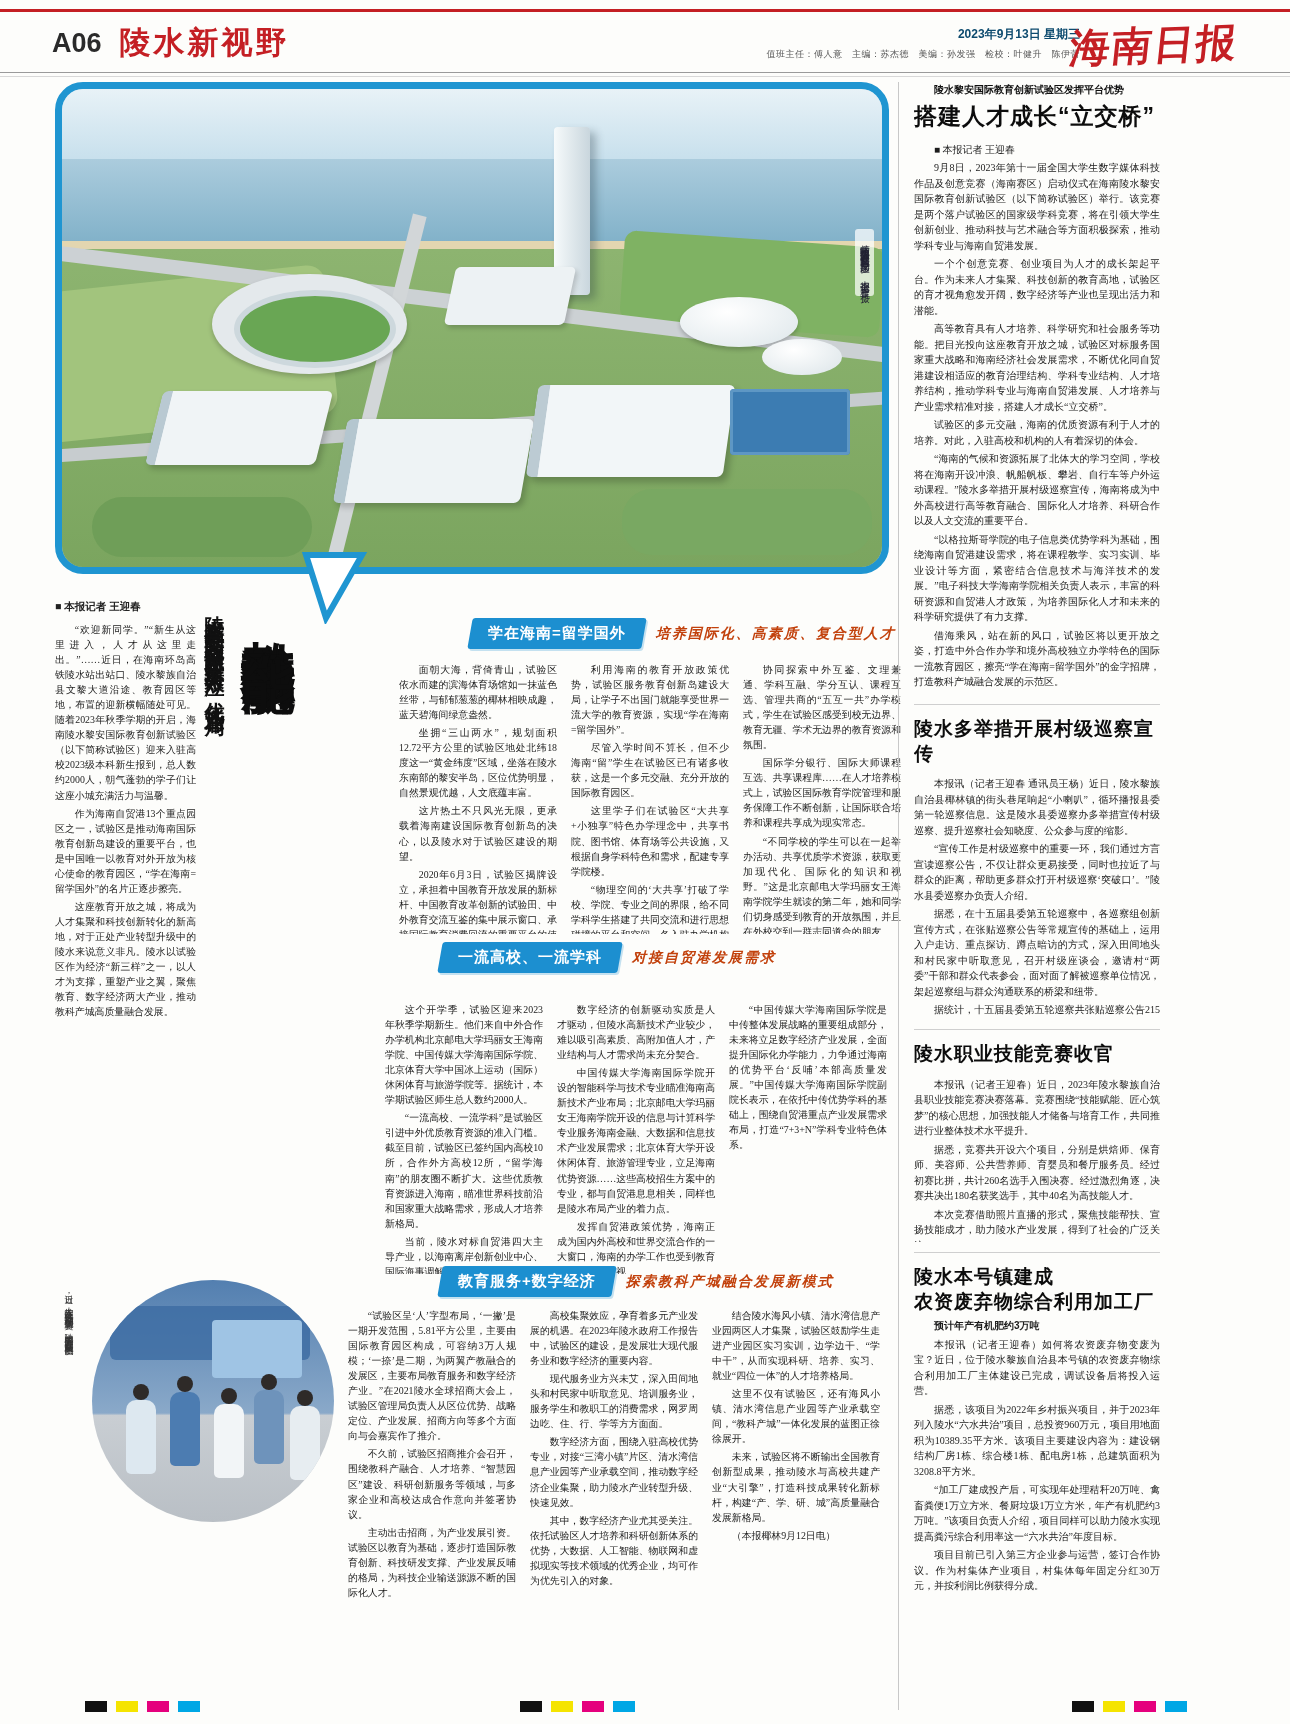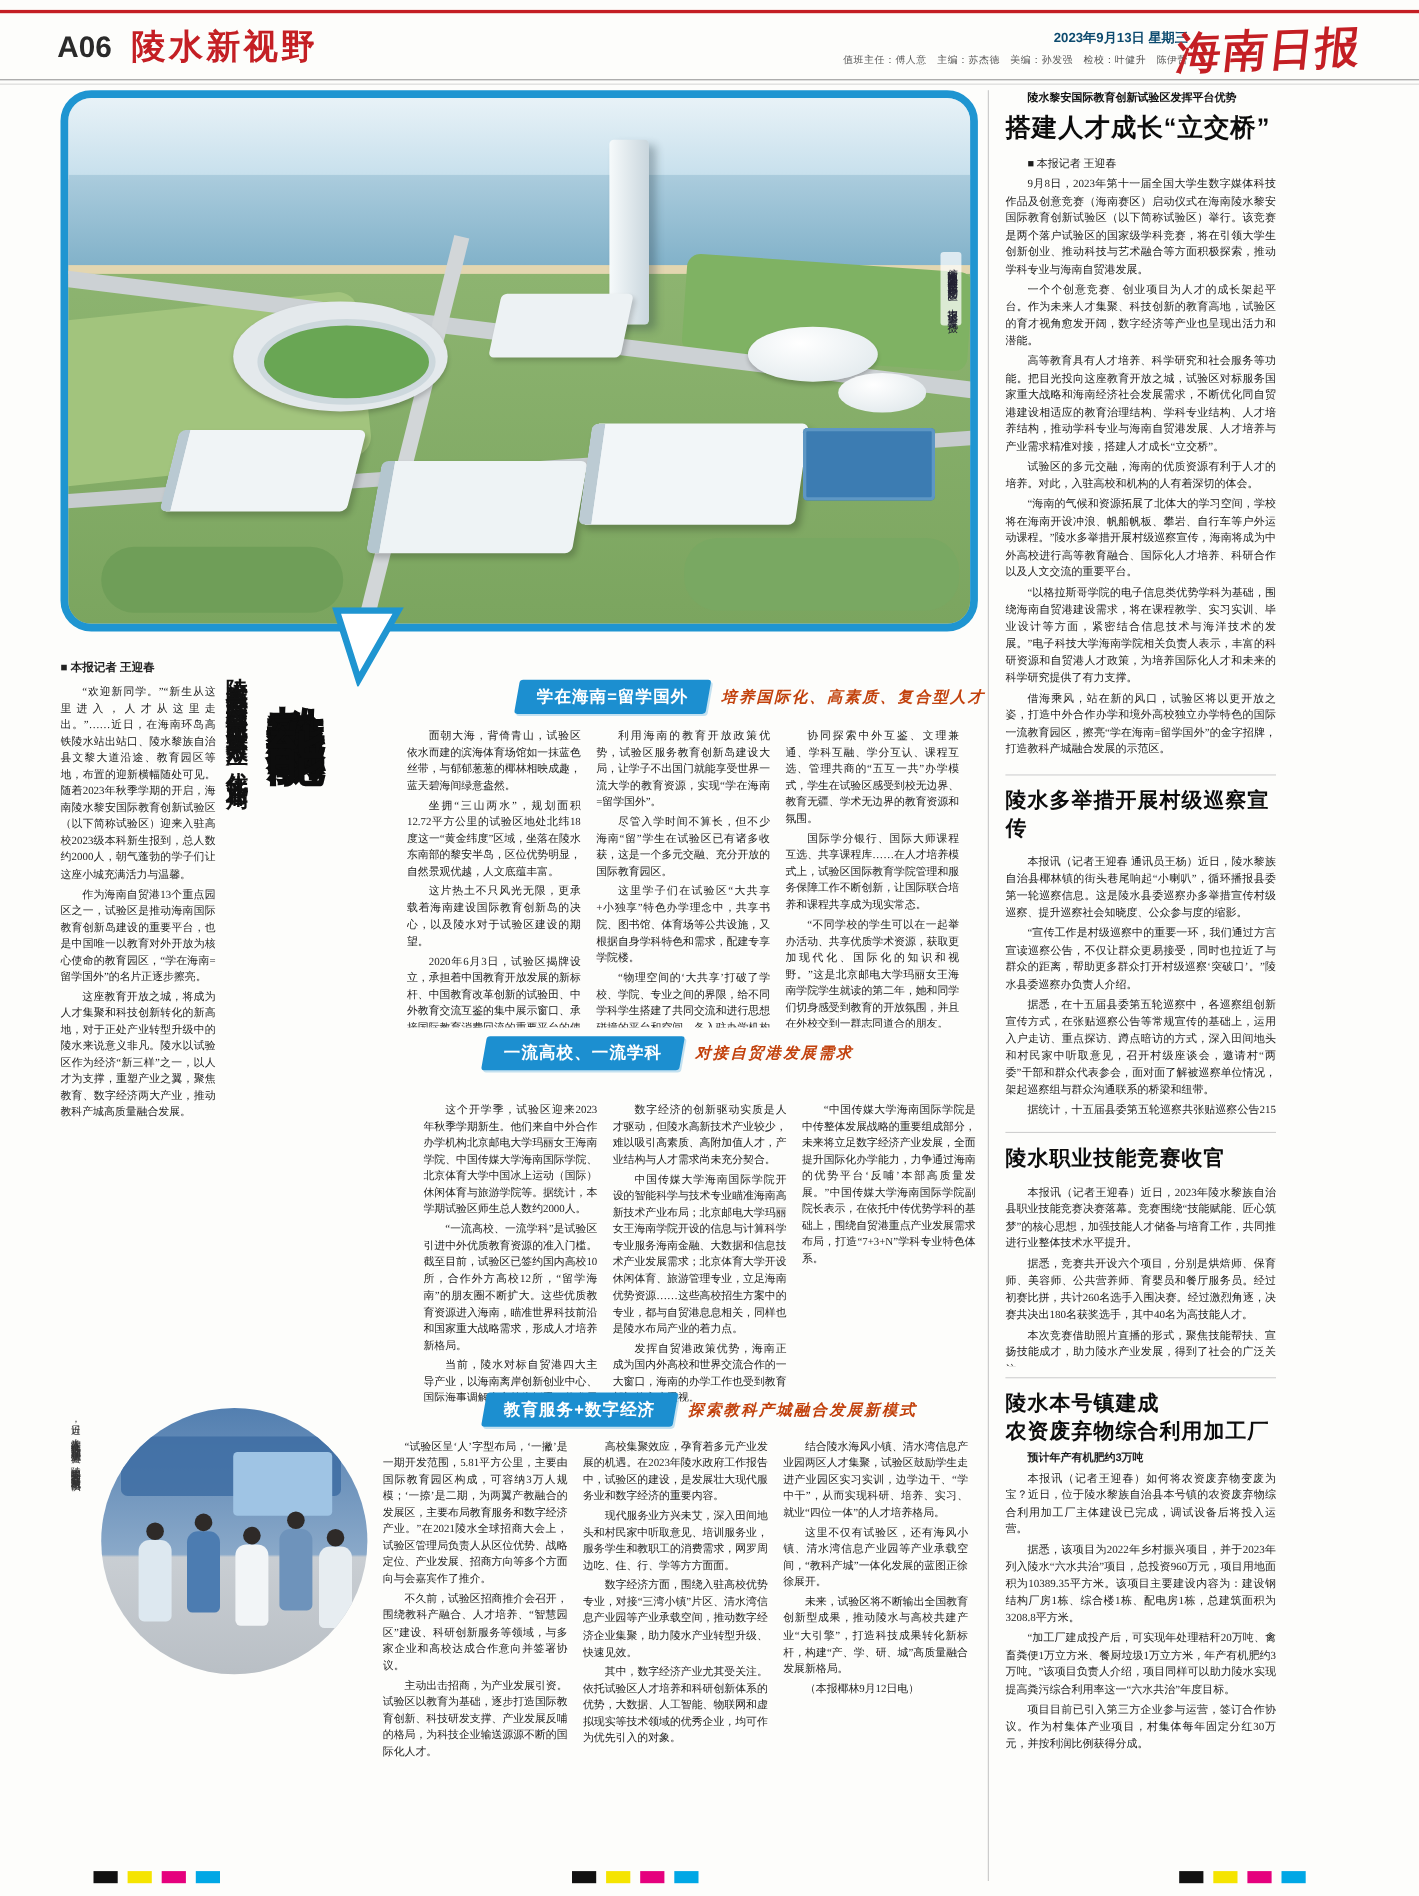--- a/index.html
+++ b/index.html
@@ -62,21 +62,21 @@
   .byline-main{position:absolute;left:55px;top:600px;font:700 10.5px "Liberation Sans",sans-serif;color:#222;}
   .intro{position:absolute;left:55px;top:622px;width:141px;height:612px;overflow:hidden;text-align:justify;}
   .intro p,.col p,.art p{margin:0 0 3px;font-size:9.9px;line-height:1.52;text-indent:2em;text-align:justify;}
   .v-subtitle{position:absolute;left:202px;top:600px;height:660px;writing-mode:vertical-rl;
               font:700 20px "Liberation Sans",sans-serif;letter-spacing:3px;color:#111;}
   .v-title{position:absolute;left:240px;top:598px;height:672px;writing-mode:vertical-rl;
            font:900 54px "Liberation Sans",sans-serif;letter-spacing:2px;line-height:1.06;color:#0d0d0d;}
   
   .cols{position:absolute;display:flex;gap:14px;}
   .col{width:158px;overflow:hidden;}
-  .cols-1{left:370px;top:662px;height:272px;}
+  .cols-1{left:399px;top:662px;height:272px;}
   .cols-2{left:385px;top:986px;height:272px;margin-top:16px;}
   .cols-3{left:348px;top:1308px;height:352px;}
   .cols-3 .col{width:168px;}
   .dateline-main{text-align:right;font-size:10px;margin-top:4px;text-indent:0;}
   
   .circle{position:absolute;left:92px;top:1280px;width:242px;height:242px;border-radius:50%;overflow:hidden;
           background:linear-gradient(#537fb0,#8aa9c9 55%,#c9ced3 56%,#b9bfc5);}
   .circle *{position:absolute;}
   .c-banner{left:18px;top:26px;width:200px;height:54px;background:#3e6da3;border-radius:6px;opacity:.85;}
   .c-screen{left:120px;top:40px;width:90px;height:58px;background:#9fc4e4;border-radius:4px;}

